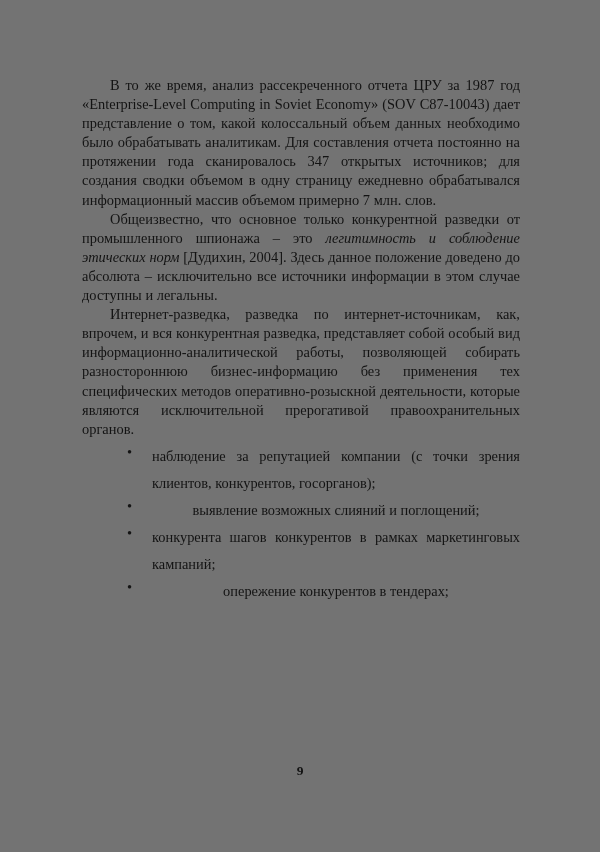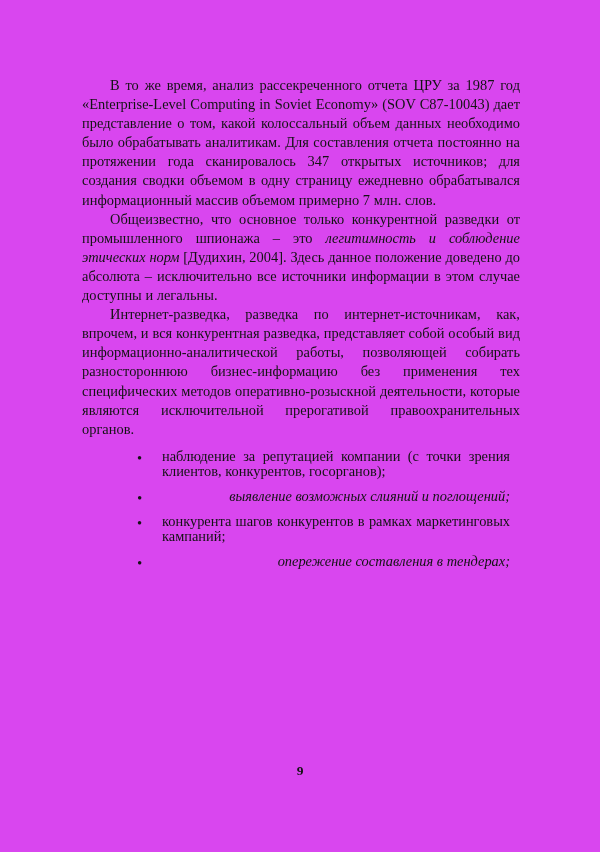--- a/index.html
+++ b/index.html
@@ -11,21 +11,21 @@
     height: 852px;
     background: #ffffff;
     font-family: "Liberation Serif", "DejaVu Serif", serif;
     color: #131313;
     overflow: hidden;
   }
   .page {
     position: relative;
     width: 600px;
     height: 852px;
-    background: #d946ef;
+    background: #737373;
   }
   .text-column {
     position: absolute;
     left: 82px;
     top: 76px;
     width: 438px;
   }
   p.body-para {
     margin: 0;
     text-align: justify;
@@ -39,39 +39,38 @@
   p.body-para em {
     font-style: italic;
   }
   ul.bullet-list {
     list-style: none;
     margin: 4px 0 0 0;
     padding: 0;
   }
   ul.bullet-list li {
     position: relative;
-    margin: 10px;
+    margin: 0;
     padding-left: 70px;
     text-align: justify;
     text-justify: inter-word;
     font-size: 14.4px;
-    line-height: 15px;
+    line-height: 27px;
     hyphens: manual;
   }
   ul.bullet-list li::before {
     content: "\2022";
     position: absolute;
     left: 45px;
     top: 0;
     font-size: 14.4px;
     line-height: 19.1px;
   }
   ul.bullet-list li.last-item {
-    text-align: right;
-    font-style: italic;
+    text-align: center;
   }
   .page-number {
     position: absolute;
     left: 0;
     top: 763px;
     width: 600px;
     text-align: center;
     font-size: 13.5px;
     font-weight: bold;
     line-height: 16px;
@@ -89,20 +88,20 @@
     <p class="body-para"><span>Общеизвестно, что основное только конкурентной разведки от промышленного шпионажа – это </span><em>легитимность и соблюдение этических норм</em><span> [Дудихин, 2004]. Здесь данное положение доведено до абсолюта – исключительно все источники информации в этом случае доступны и легальны.</span></p>
 
     <p class="body-para">Интернет-разведка, разведка по интернет-источникам, как, впрочем, и вся конкурентная разведка, представляет собой особый вид информационно-аналитической работы, позволяющей собирать разностороннюю бизнес-информацию без применения тех специфических методов оперативно-розыскной деятельности, которые являются исключительной прерогативой правоохранительных органов.</p>
 
 
 
     <ul class="bullet-list">
       <li>наблюдение за репутацией компании (с точки зрения клиентов, конкурентов, госорганов);</li>
       <li class="last-item">выявление возможных слияний и поглощений;</li>
       <li>конкурента шагов конкурентов в рамках маркетинговых кампаний;</li>
-      <li class="last-item">опережение составления в тендерах;</li>
+      <li class="last-item">опережение конкурентов в тендерах;</li>
     </ul>
 
   </div>
 
   <div class="page-number">9</div>
 
 </div>
 
 </body></html>

